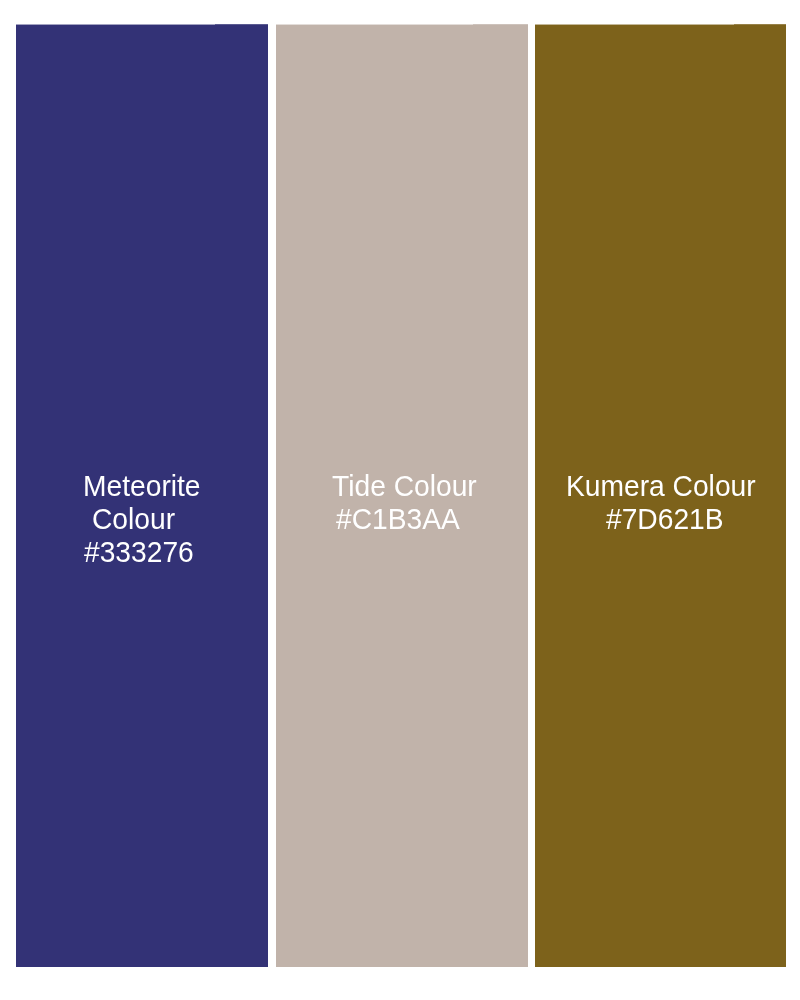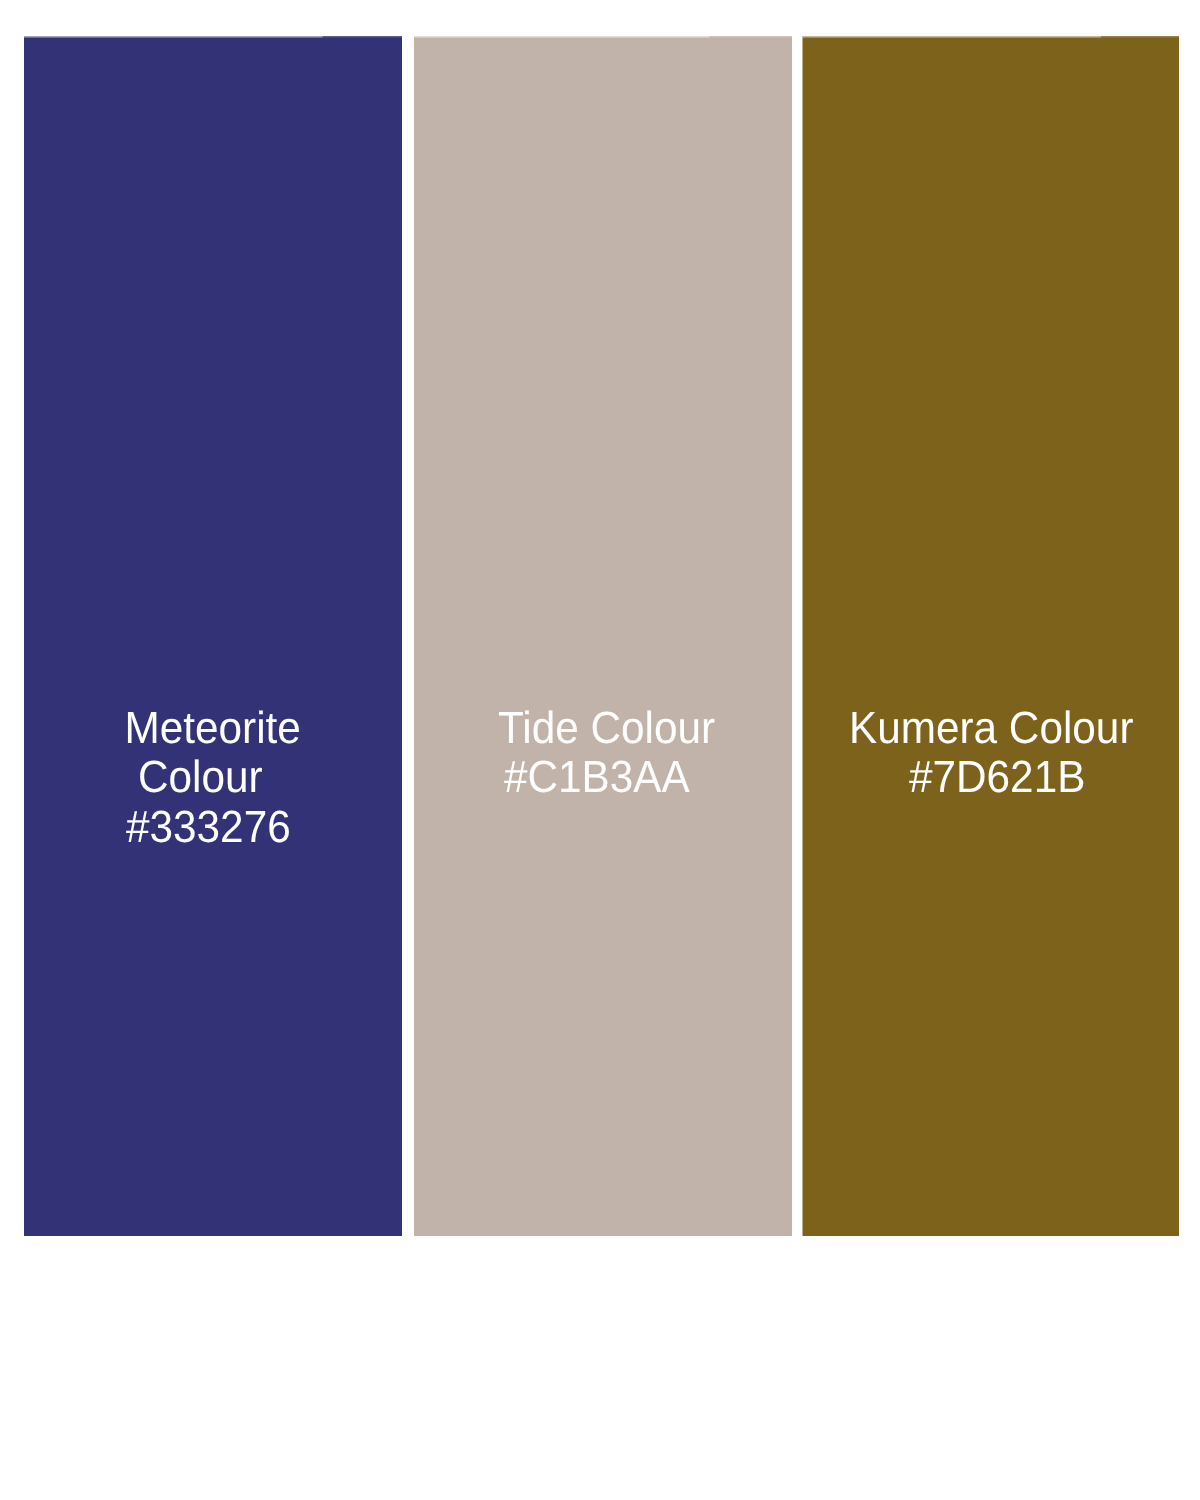--- a/index.html
+++ b/index.html
@@ -11,21 +11,21 @@
   body {
     width: 800px;
     height: 1000px;
     font-family: "Liberation Sans", sans-serif;
     -webkit-font-smoothing: antialiased;
   }
 
   .palette {
     position: relative;
     width: 800px;
-    height: 824px;
+    height: 967px;
     background: #ffffff;
     overflow: hidden;
   }
 
   
   .swatch {
     position: absolute;
     top: 24px;
     height: 957px;
     box-sizing: border-box;

